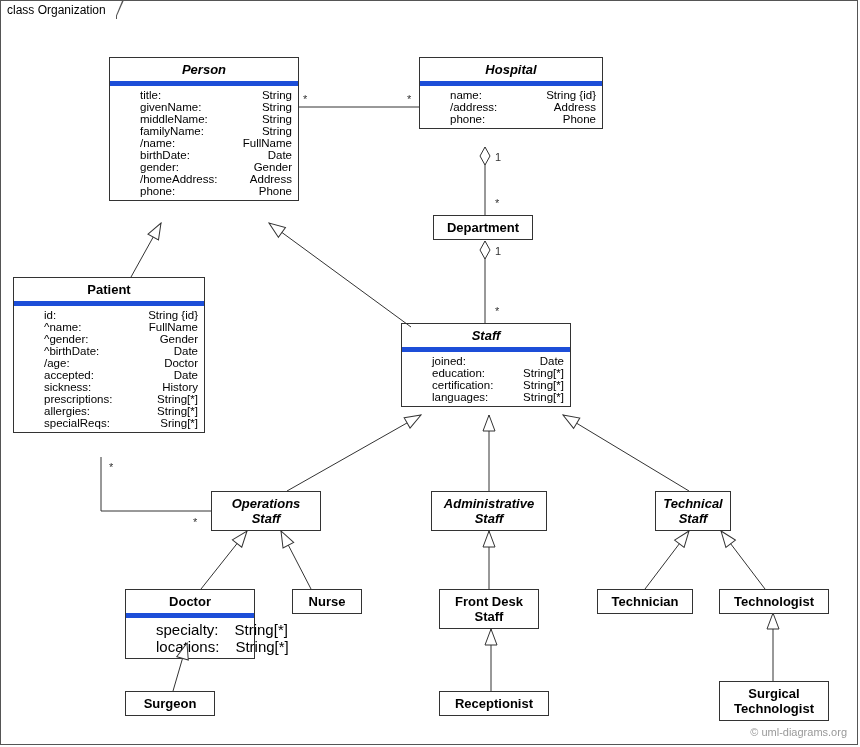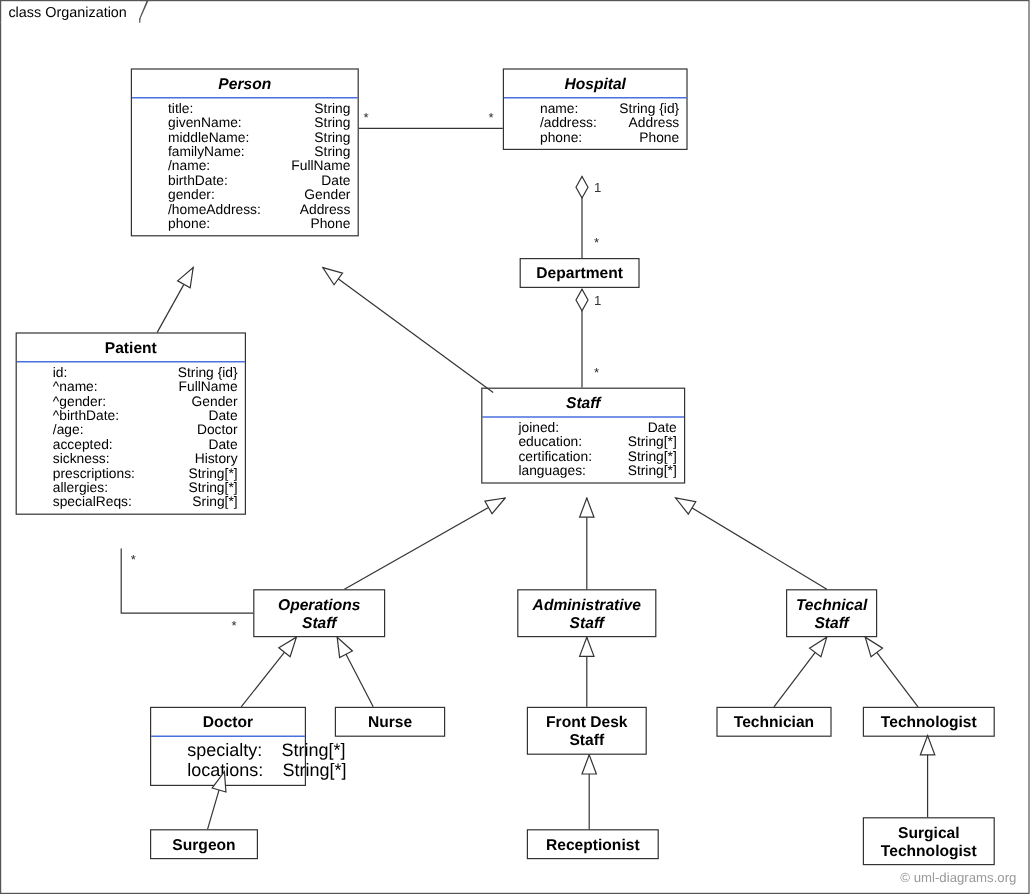--- a/index.html
+++ b/index.html
@@ -56,21 +56,21 @@
     position: absolute;
     border: 1px solid #333;
     background: #fff;
     box-sizing: border-box;
   }
   .class-title {
     text-align: center;
     font-weight: bold;
     font-style: italic;
     padding: 4px 6px;
-    border-bottom: 1px solid #1d4ed8;
+    border-bottom: 5px solid #1d4ed8;
     font-size: 13px;
   }
   .class-title.normal { font-style: normal; }
   .class-body {
     padding: 3px 6px;
     font-size: 11.5px;
   }
   .attr-row { display: flex; }
   .attr-name { flex: 0 0 auto; margin-left: 24px; }
   .attr-type { flex: 0 0 auto; margin-left: auto; padding-left: 16px; }
@@ -137,21 +137,21 @@
           <span class="attr-name">/homeAddress:</span>
           <span class="attr-type">Address</span>
         </div>
         <div class="attr-row">
           <span class="attr-name">phone:</span>
           <span class="attr-type">Phone</span>
         </div>
       </div>
   </div>
 
-  <div class="class-box" style="left:418px; top:56px; width:154px;">
+  <div class="class-box" style="left:418px; top:56px; width:184px;">
     <div class="class-title">Hospital</div>
     <div class="class-body" id="body-hospital">
         <div class="attr-row">
           <span class="attr-name">name:</span>
           <span class="attr-type">String {id}</span>
         </div>
         <div class="attr-row">
           <span class="attr-name">/address:</span>
           <span class="attr-type">Address</span>
         </div>
@@ -256,21 +256,21 @@
           <span class="attr-name">specialty:</span>
           <span class="attr-type">String[*]</span>
         </div>
         <div class="attr-row">
           <span class="attr-name">locations:</span>
           <span class="attr-type">String[*]</span>
         </div>
       </div>
   </div>
 
-  <div class="class-box" style="left:278px; top:588px; width:92px;">
+  <div class="class-box" style="left:291px; top:588px; width:70px;">
     <div class="class-title normal" style="border:none;">Nurse</div>
   </div>
 
   <div class="class-box" style="left:438px; top:588px; width:100px;">
     <div class="class-title normal" style="border:none; white-space:pre-line;">Front Desk
 Staff</div>
   </div>
 
   <div class="class-box" style="left:596px; top:588px; width:96px;">
     <div class="class-title normal" style="border:none;">Technician</div>

